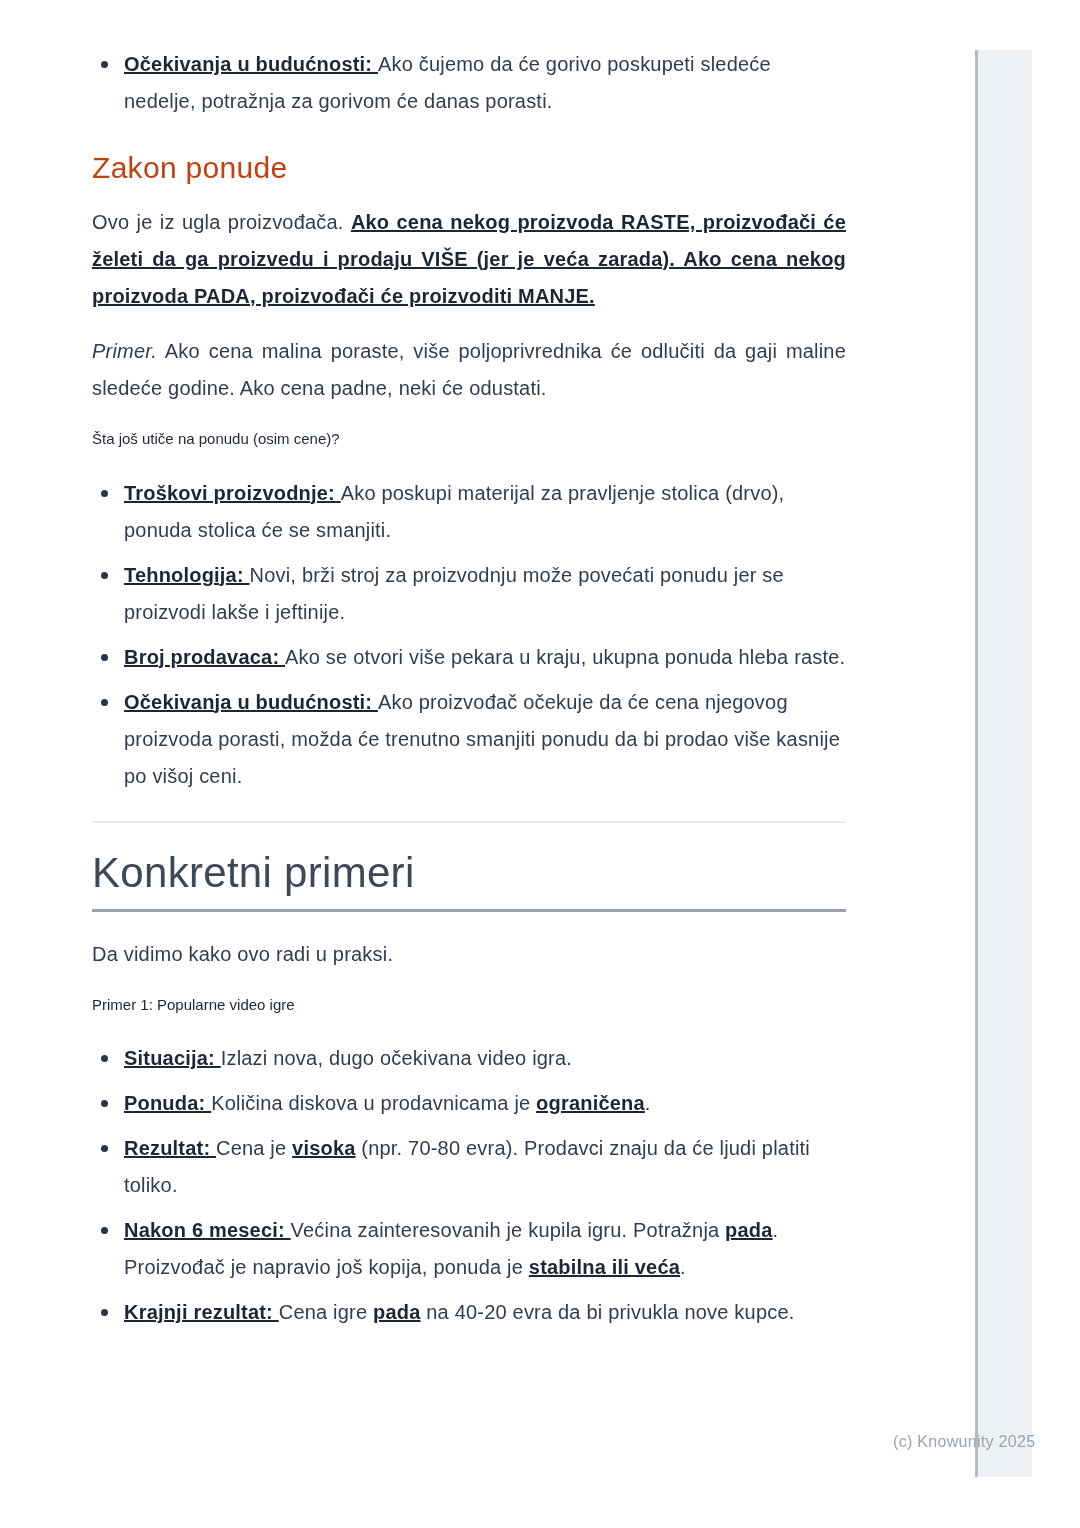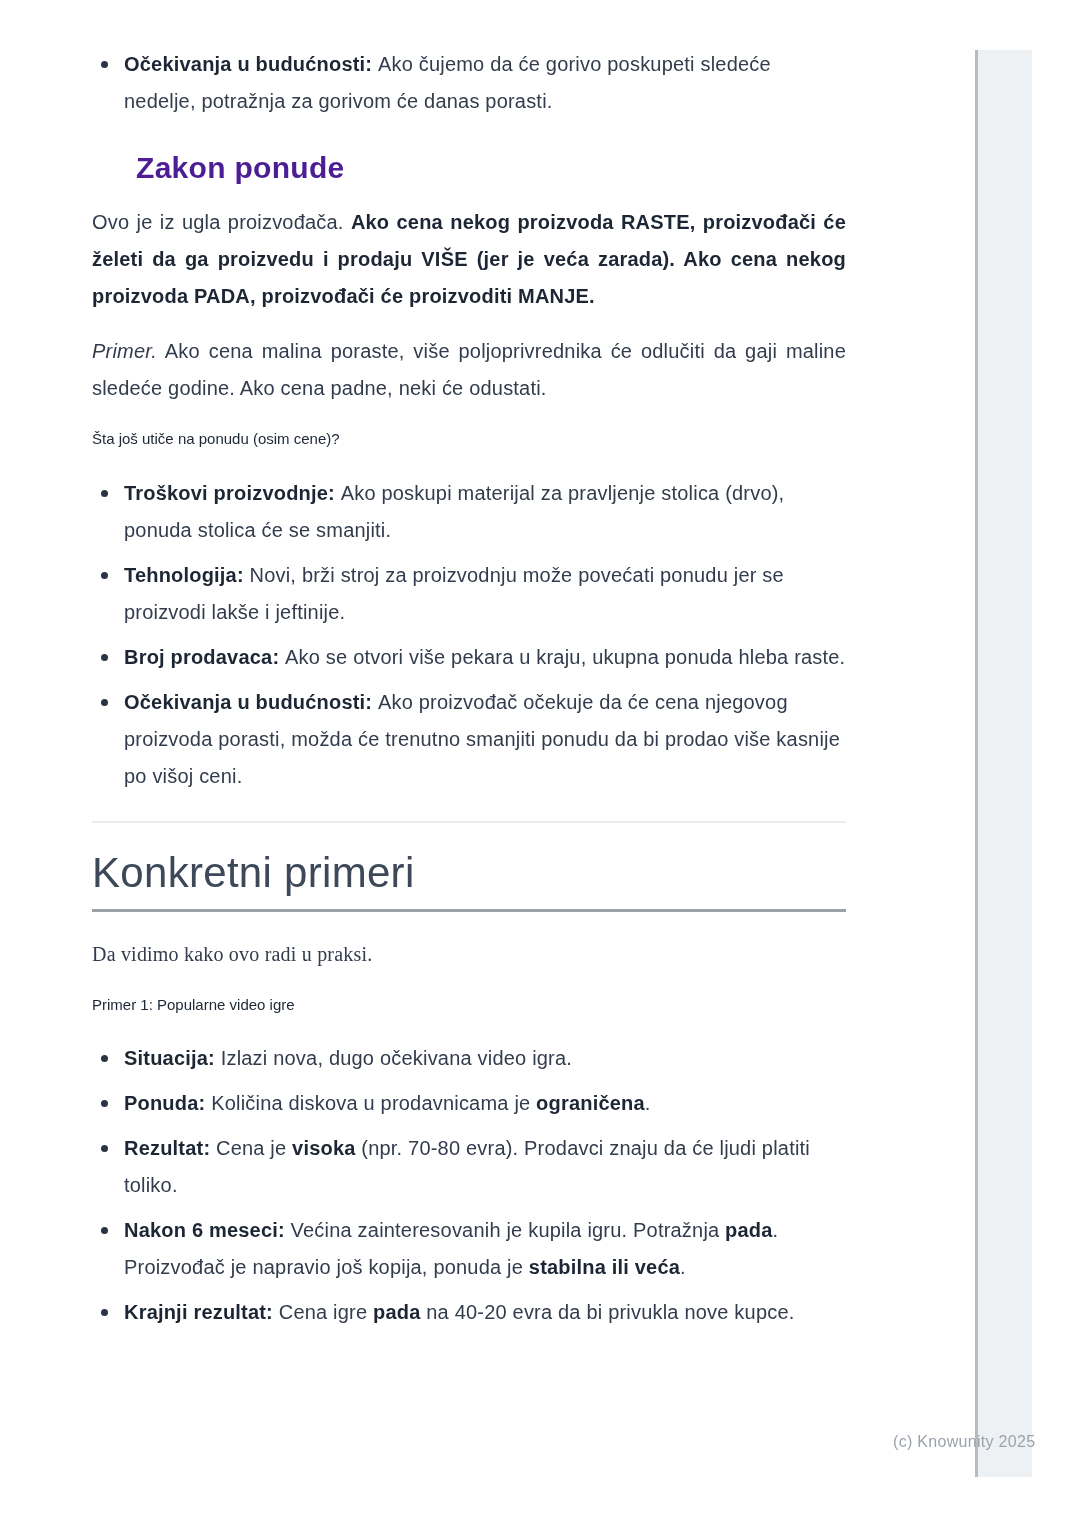--- a/index.html
+++ b/index.html
@@ -10,29 +10,29 @@
     background:#ffffff; overflow:hidden; color:#323c4d;
   }
   .side-strip {
     position:absolute; left:975px; top:50px; width:57px; height:1427px;
     background:#eef1f4; border-left:3px solid #b6bbc1; z-index:0;
   }
   .content { position:absolute; left:92px; top:46px; width:754px; z-index:1; }
   .body-text, .para, .bullets li { font-size:20px; line-height:1.85; color:#323c4d; letter-spacing:0.2px; }
   .para { margin-top:18px; }
   .justify { text-align:justify; }
-  strong { font-weight:bold; color:#1c2634; }
+  strong { font-weight:bold; color:#1c2634;text-decoration:underline; }
   em { font-style:italic; }
   h1.doc-title {
     font-size:42px; line-height:1.15; font-weight:normal; color:#3d4859;
     letter-spacing:0.3px; margin-top:26px;
   }
   h2.section-title {
-    font-size:30px; line-height:1.2; font-weight:bold; color:#4c1d95;
-    letter-spacing:0.3px; margin-top:30px;margin-left:44px;
+    font-size:30px; line-height:1.2; font-weight:normal; color:#c2410c;
+    letter-spacing:0.3px; margin-top:30px;
   }
   h3.sub-title {
     font-size:15px; line-height:1.3; font-weight:normal; color:#1c2634;
     margin-top:22px;
   }
   .title-rule { height:3px; background:#9ba1a9; margin-top:12px; }
   .section-divider { height:2px; background:#e9ebed; margin-top:26px; }
   ul.bullets { list-style:none; margin-top:26px; }
   ul.bullets li { position:relative; padding-left:32px; margin-bottom:8px; }
   ul.bullets li .dot {
@@ -85,21 +85,21 @@
         <span class="dot"></span>
         <span><strong>Očekivanja u budućnosti: </strong><span>Ako proizvođač očekuje da će cena njegovog proizvoda porasti, možda će trenutno smanjiti ponudu da bi prodao više kasnije po višoj ceni.</span></span>
       </li>
     </ul>
 
     <div class="section-divider"></div>
 
     <h1 class="doc-title">Konkretni primeri</h1>
     <div class="title-rule"></div>
 
-    <p class="para" style="margin-top:24px;font-family:Liberation Serif, serif;">Da vidimo kako ovo radi u praksi.</p>
+    <p class="para" style="margin-top:24px;">Da vidimo kako ovo radi u praksi.</p>
 
     <h3 class="sub-title">Primer 1: Popularne video igre</h3>
 
     <ul class="bullets">
       <li>
         <span class="dot"></span>
         <span><strong>Situacija: </strong><span>Izlazi nova, dugo očekivana video igra.</span></span>
       </li>
       <li>
         <span class="dot"></span>

